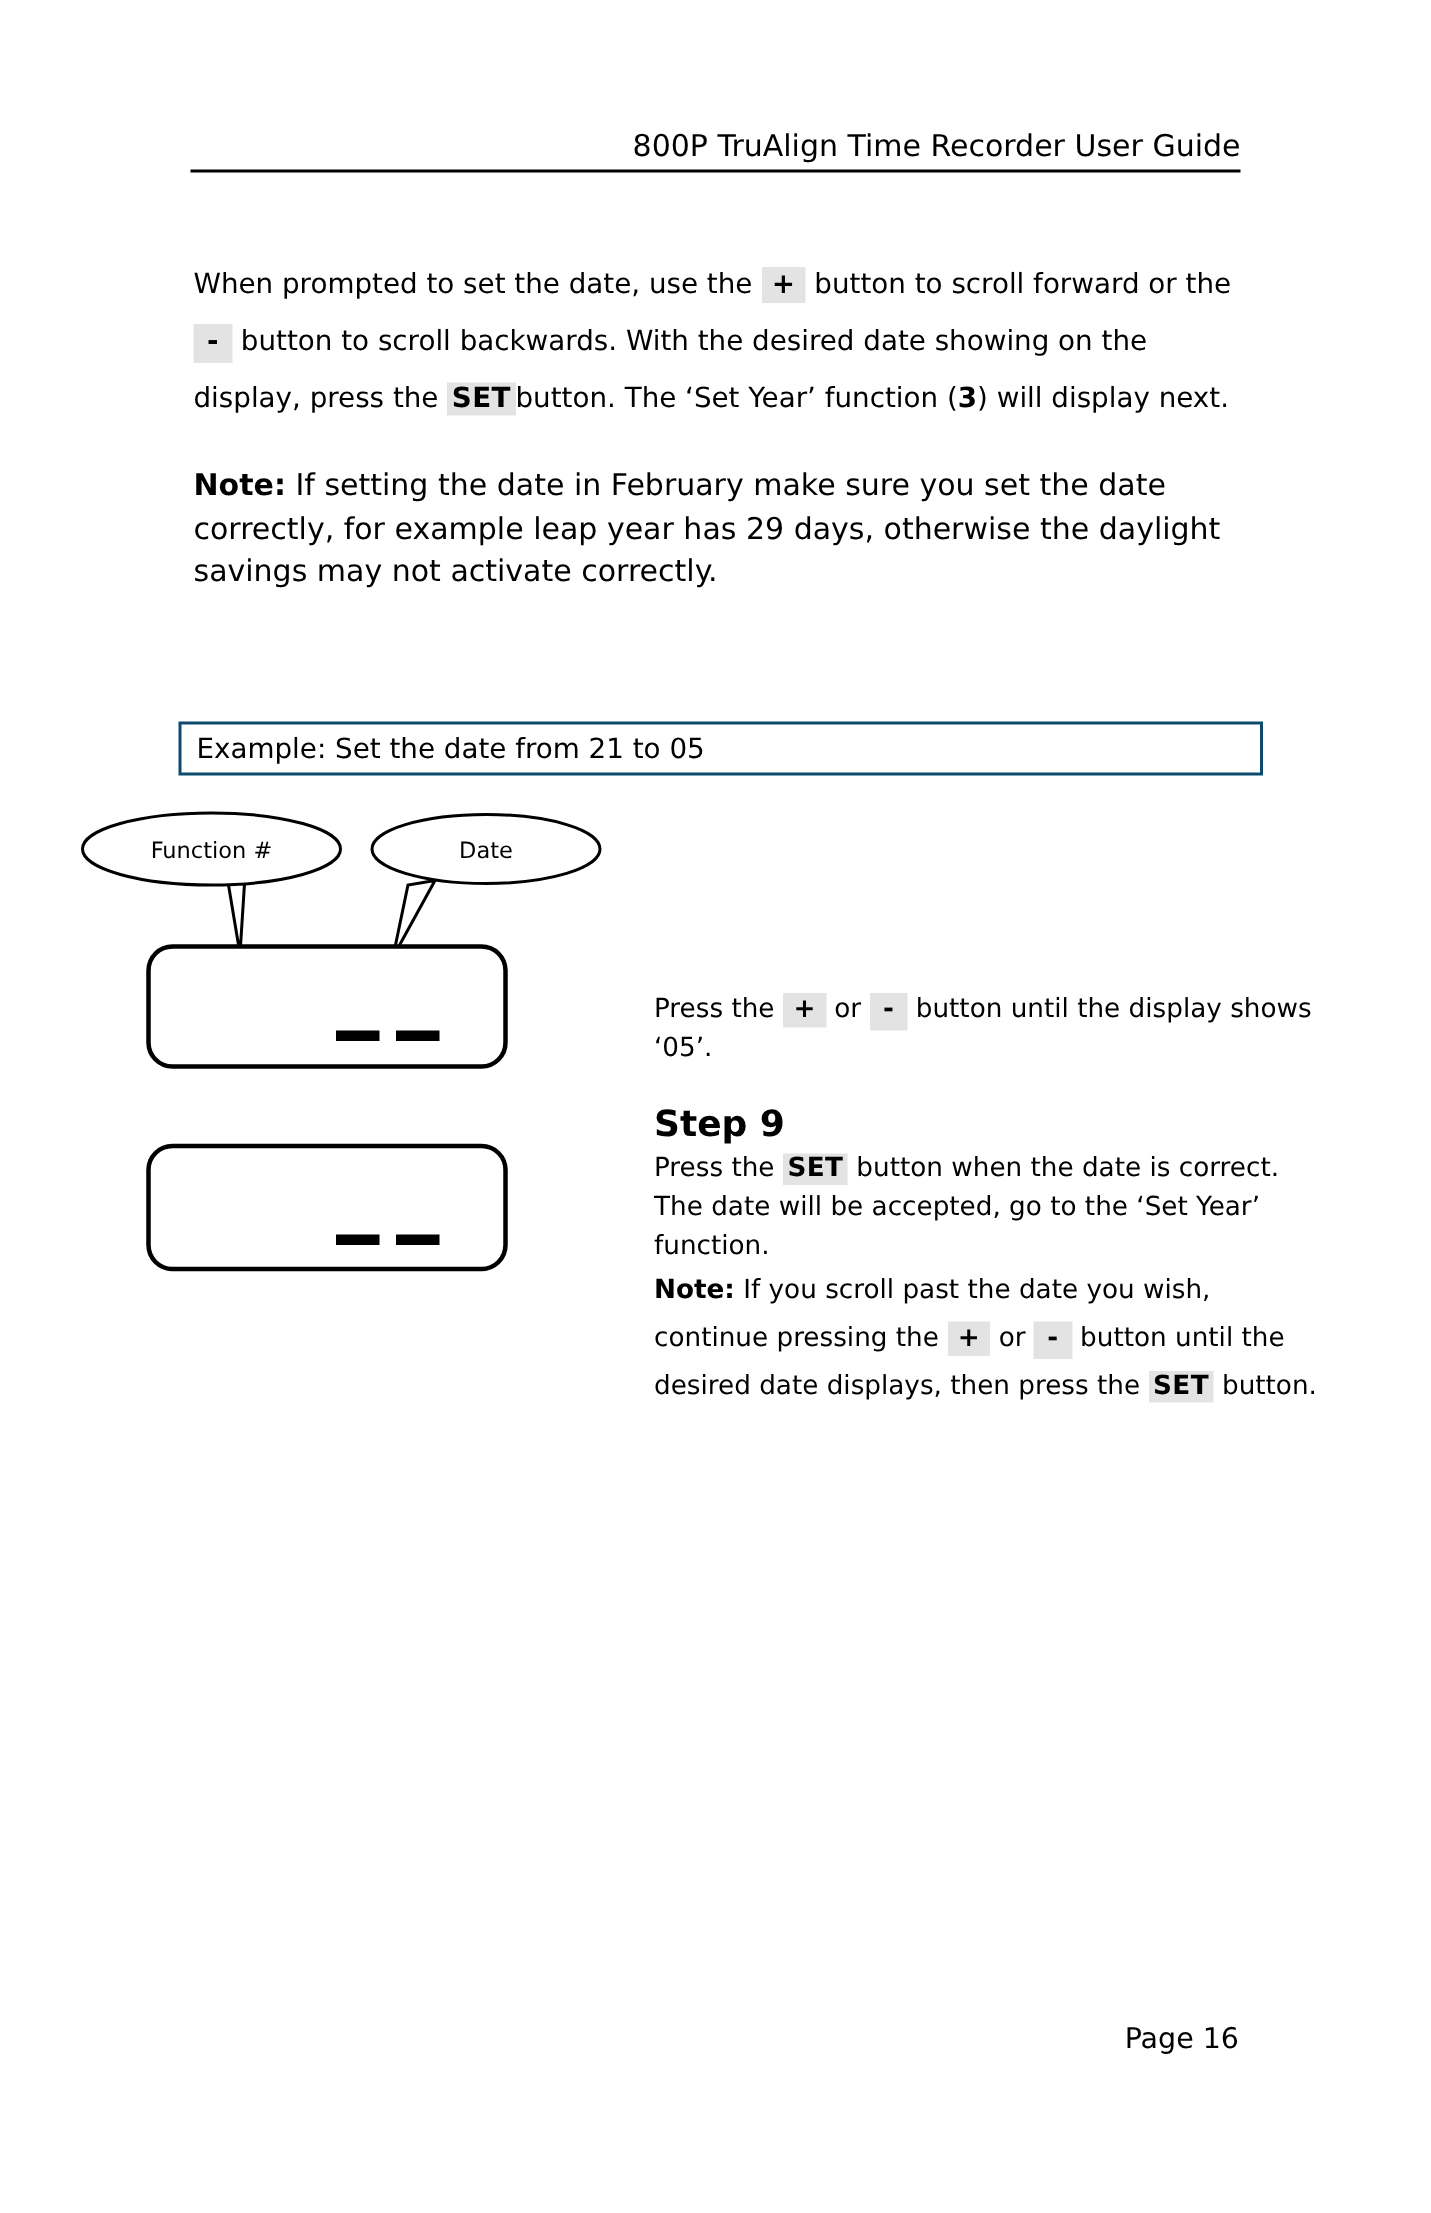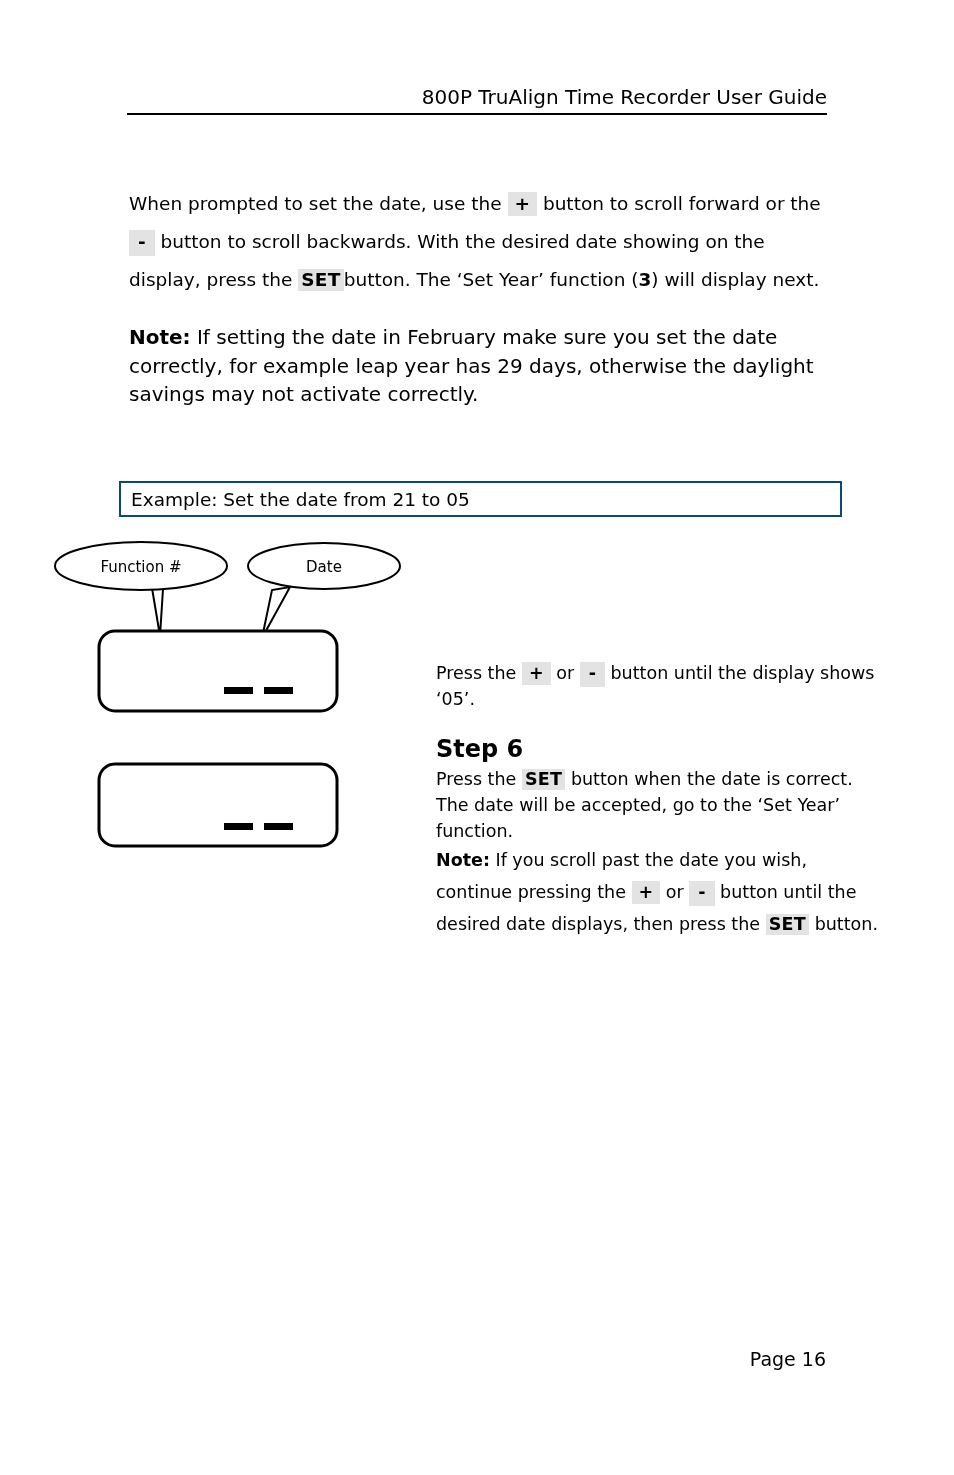--- a/index.html
+++ b/index.html
@@ -54,21 +54,20 @@
     margin: 0 0 14px 0;
   }
 
   p.para {
     font-size: 18.5px;
     line-height: 28.5px;
     margin: 0 0 8px 0;
   }
   p.para.loose {
     line-height: 38px;
-    margin-top: 14px;
   }
   p.note-para {
     font-size: 20px;
     line-height: 28.5px;
     margin: 24px 0 0 0;
   }
 
   .bold { font-weight: bold; }
 
   
@@ -214,21 +213,21 @@
 <div class="right-col">
 
   <p>
     <span>Press the</span>
     <span class="chip plus">+</span>
     <span>or</span>
     <span class="chip minus">-</span>
     <span>button until the display shows ‘05’.</span>
   </p>
 
-  <div class="step-heading">Step 6</div>
+  <div class="step-heading">Step 9</div>
 
   <p>
     <span>Press the</span>
     <span class="chip set">SET</span>
     <span>button when the date is correct. The date will be accepted, go to the ‘Set Year’ function.</span>
   </p>
 
   <p class="note-block spaced">
     <span class="bold">Note:</span>
     <span>If you scroll past the date you wish, continue pressing the</span>

